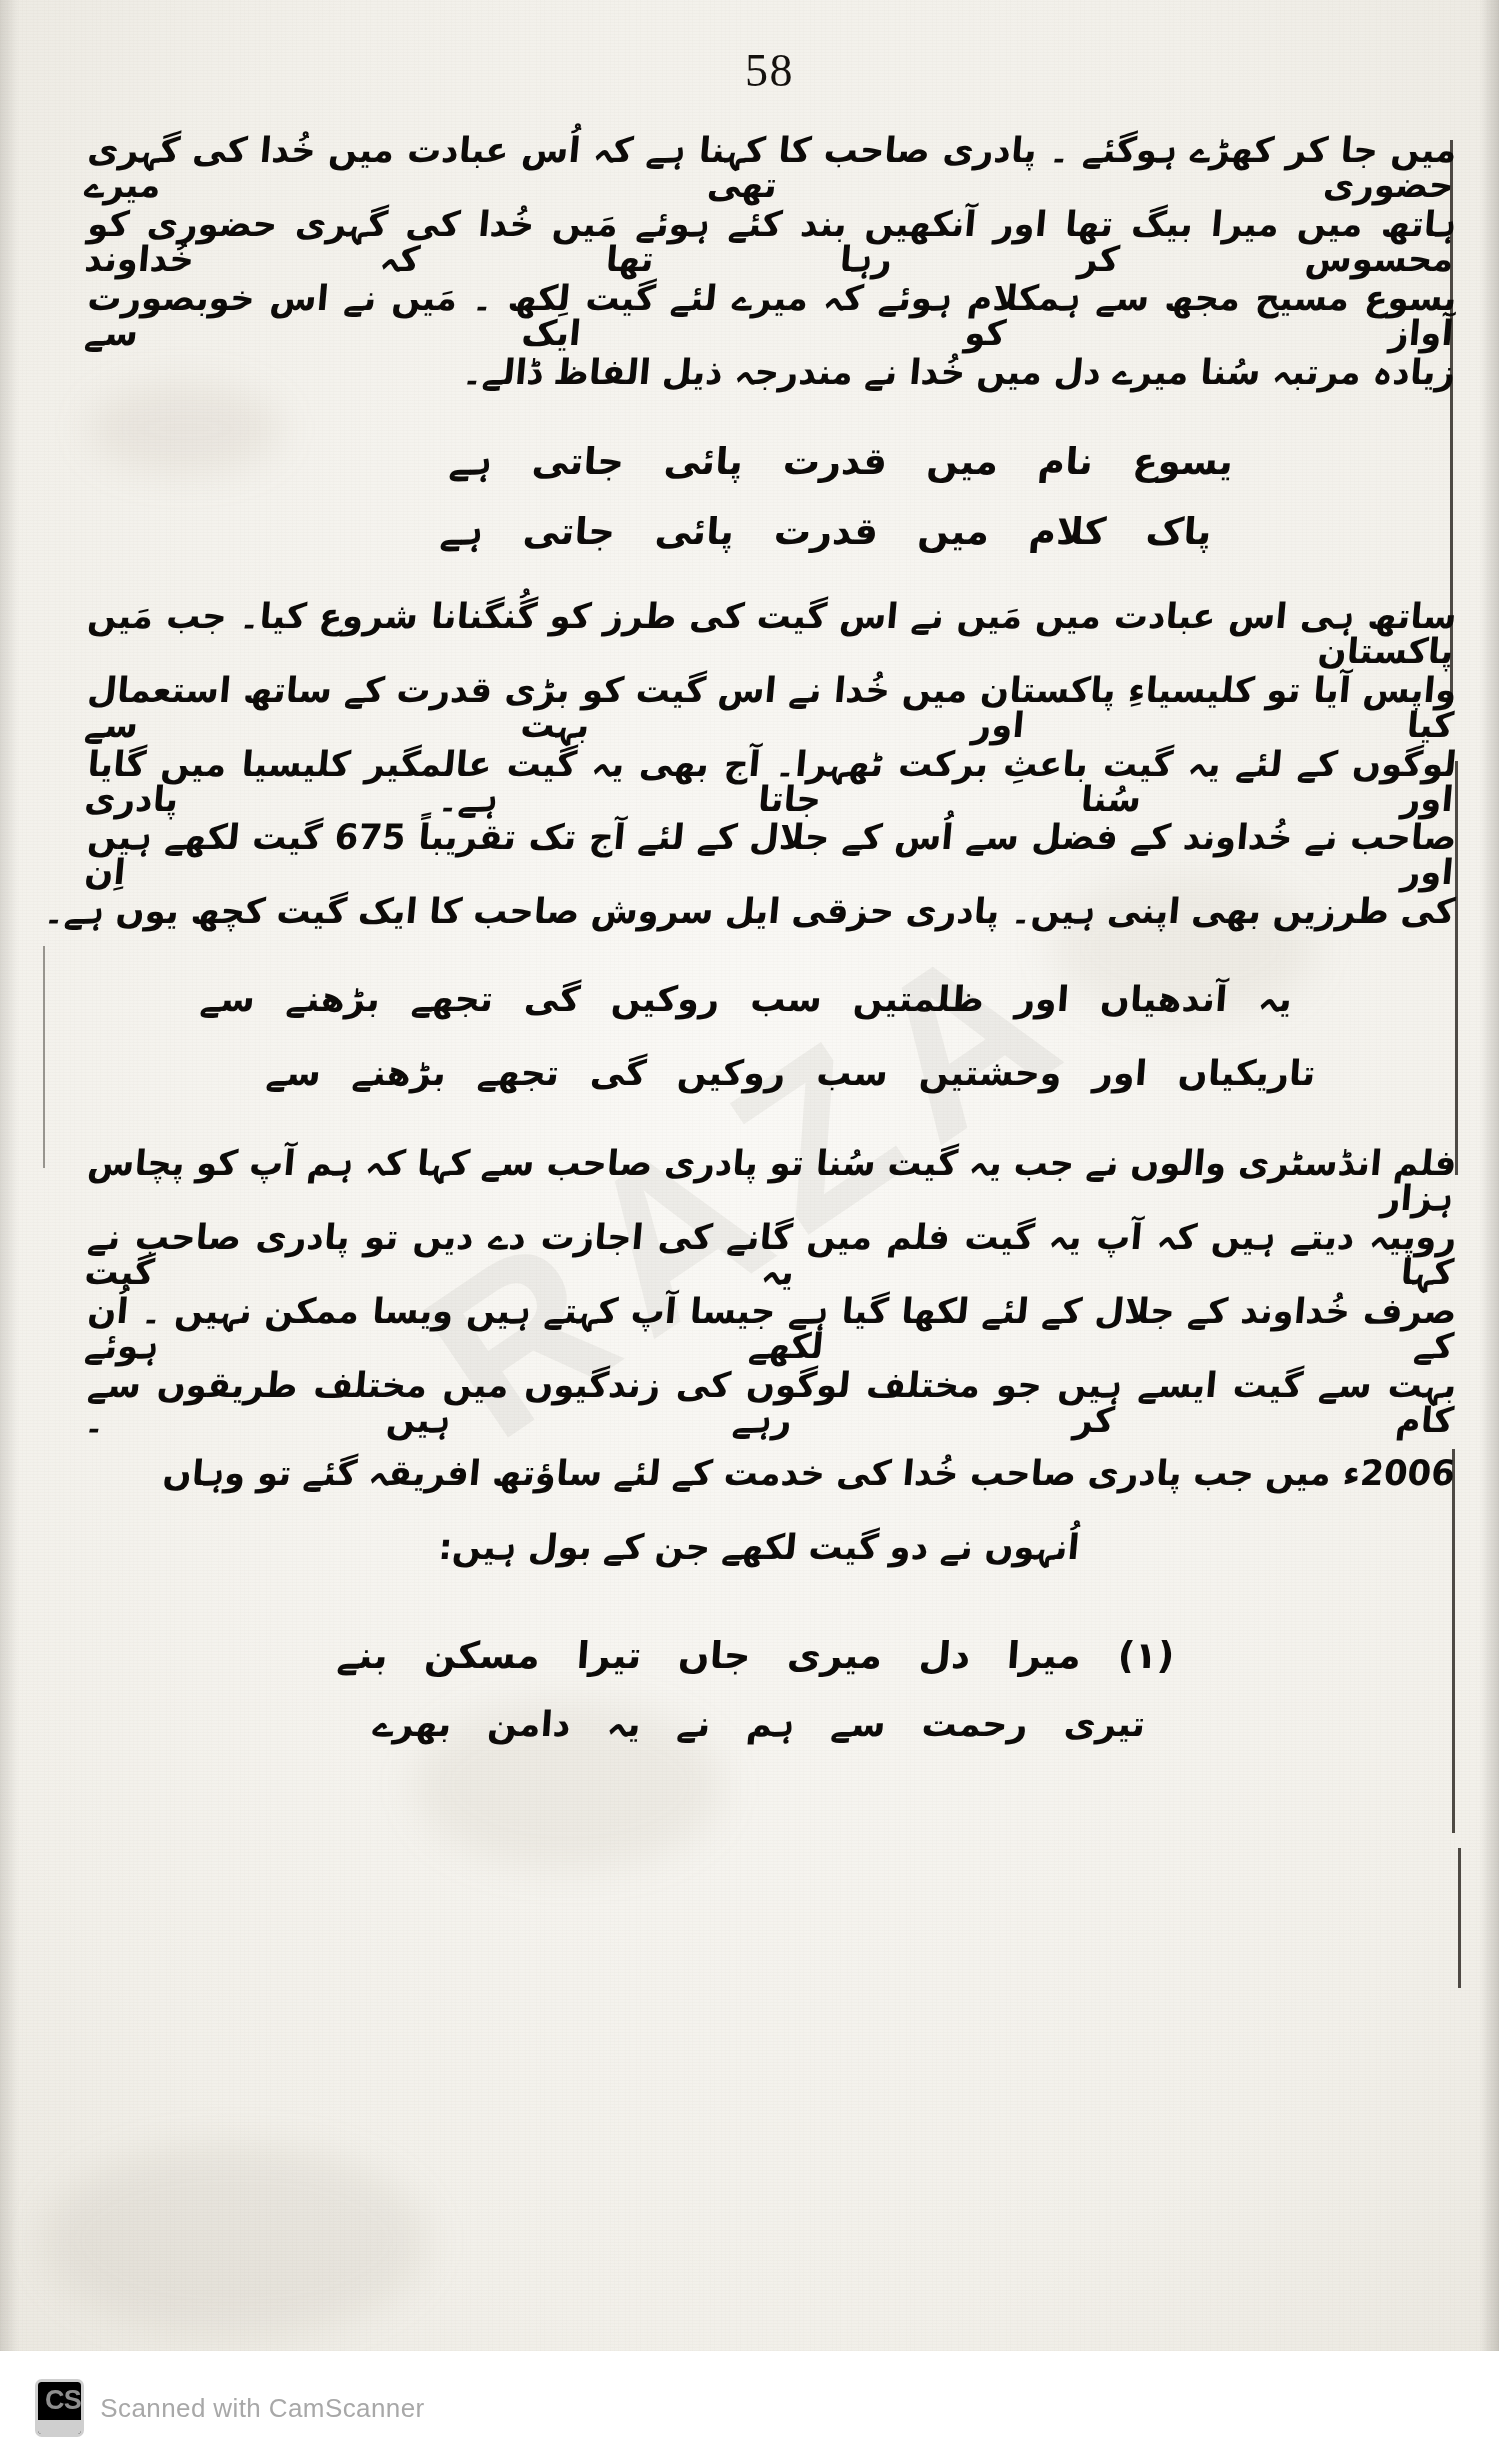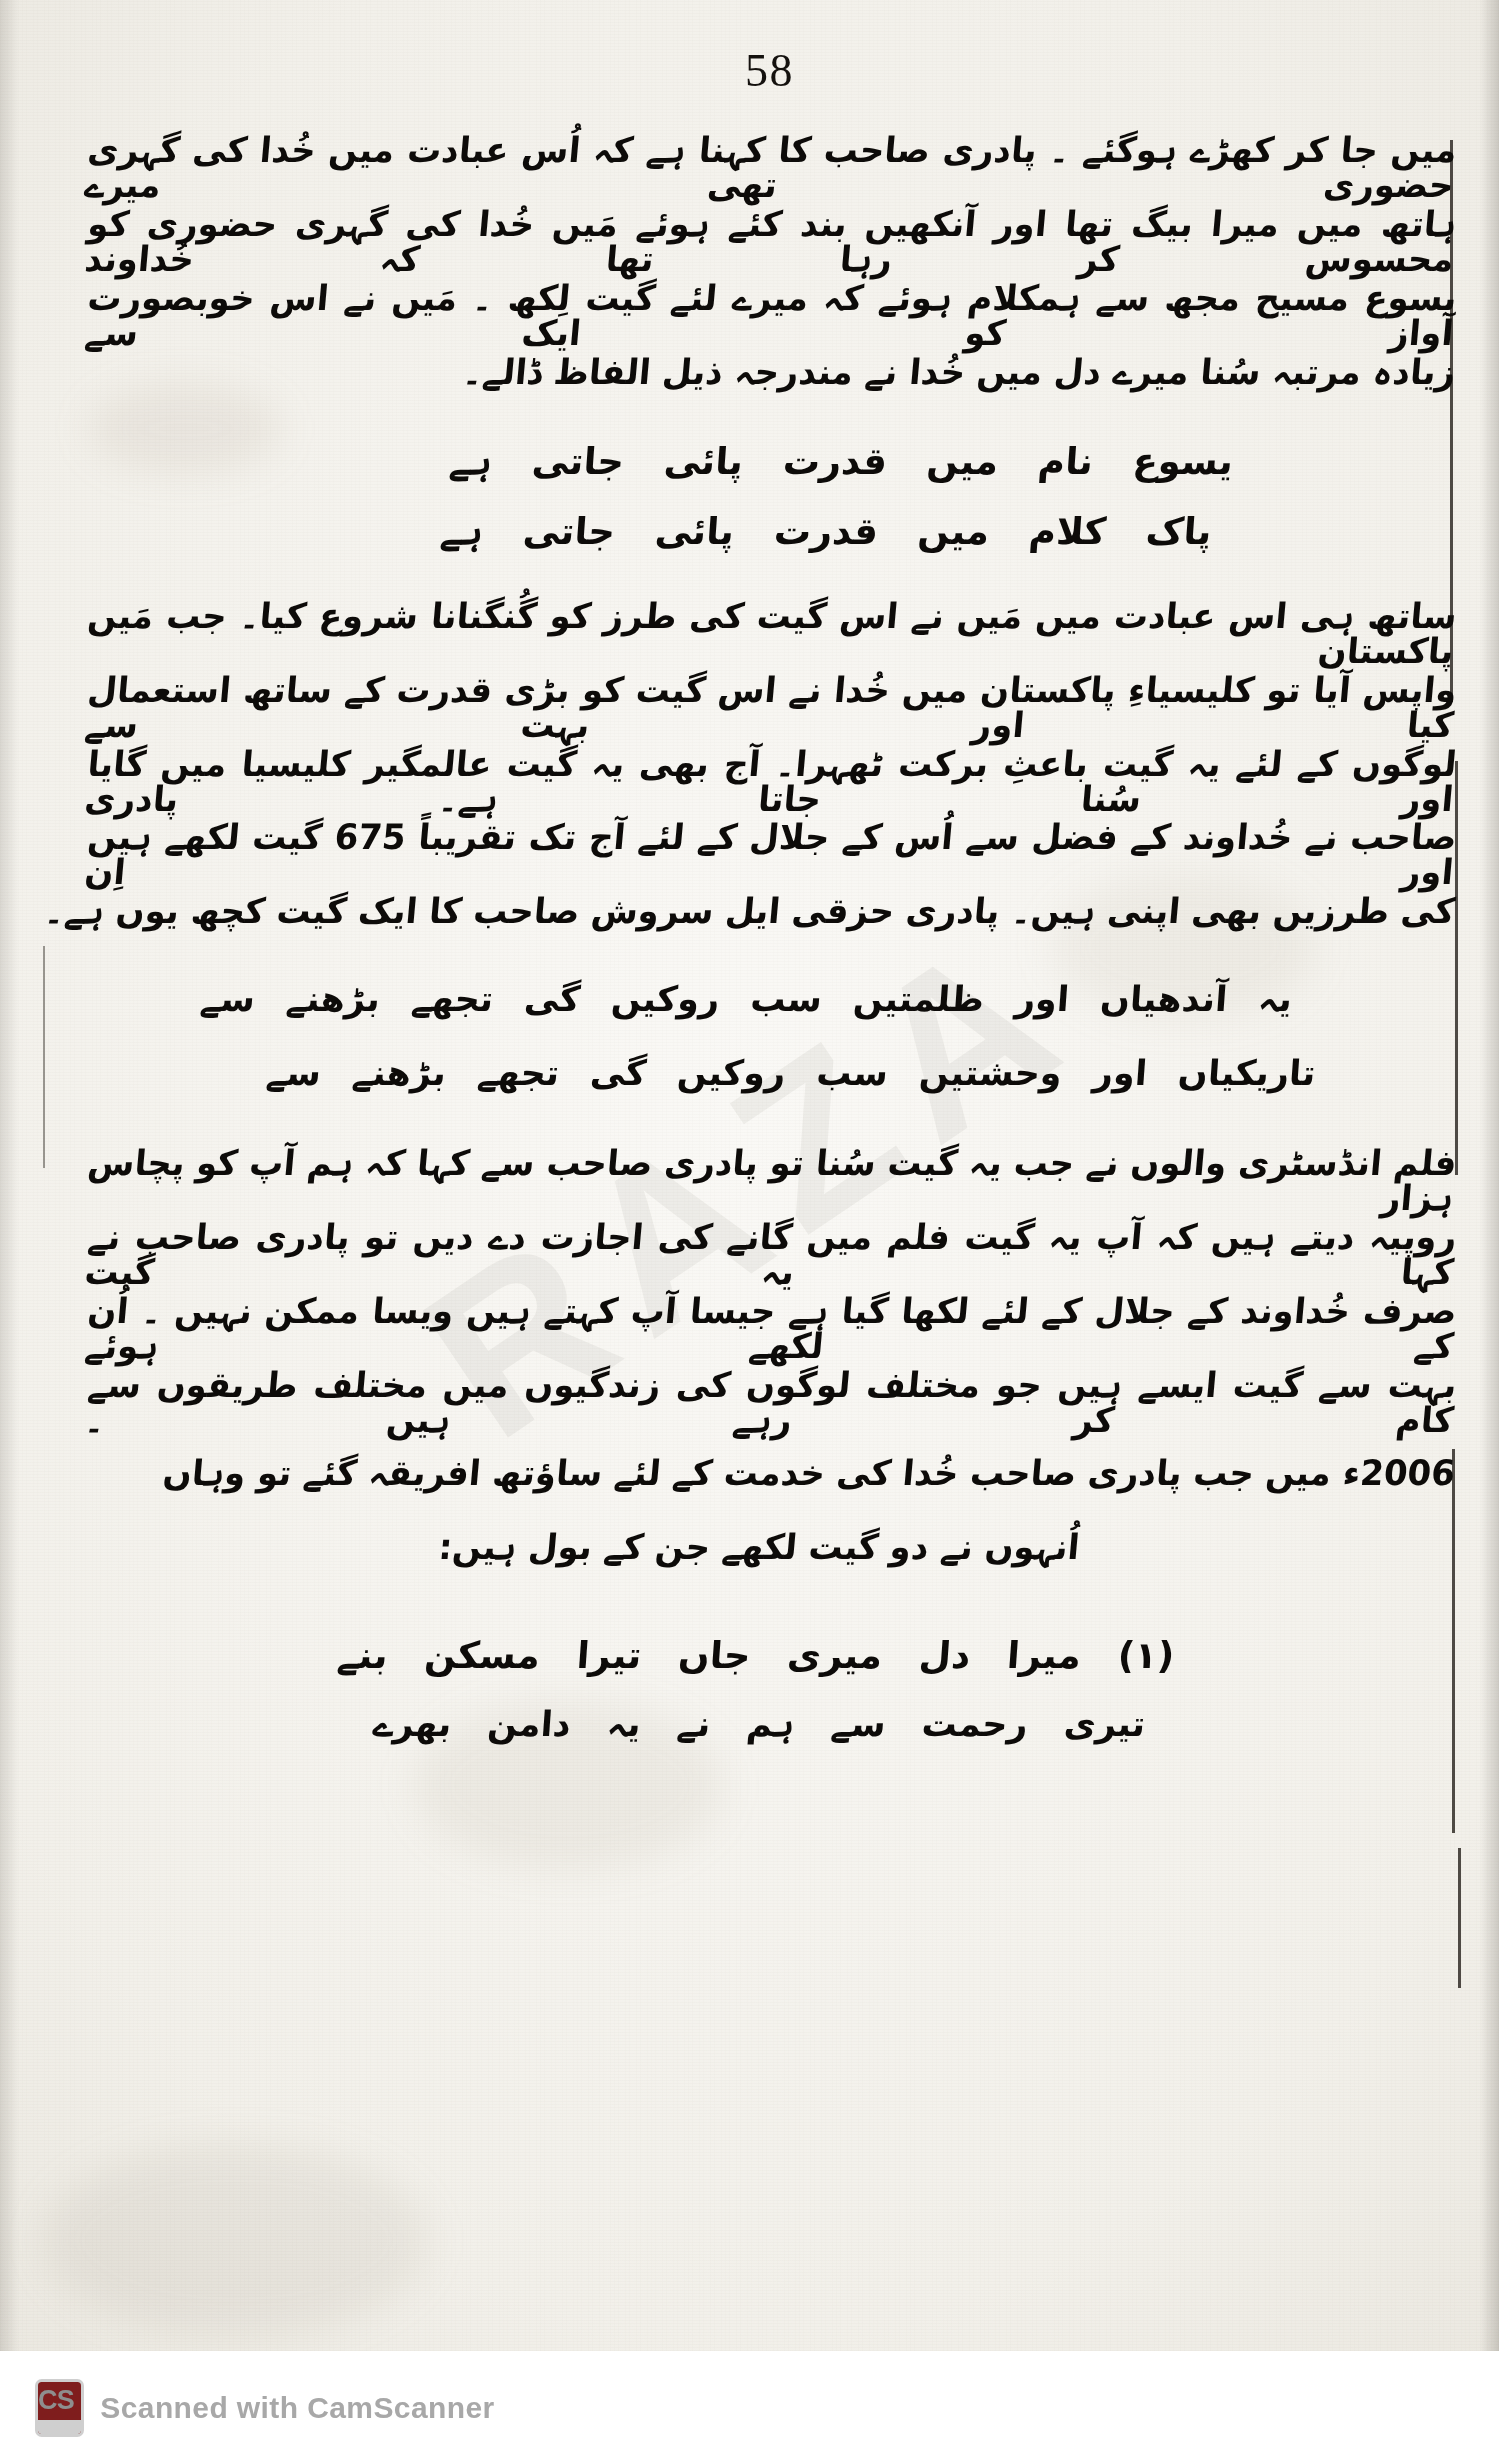--- a/index.html
+++ b/index.html
@@ -142,50 +142,49 @@
     left: 35px;
     bottom: 25px;
     display: flex;
     align-items: center;
     gap: 16.3px;
   }
   .cs-logo {
     width: 49px;
     height: 58px;
     border-radius: 6.7px;
-    background: #7f1d1d;
+    background: #000000;
     border: 3px solid #cfcfcf;
     position: relative;
     box-sizing: border-box;
     overflow: hidden;
     display: flex;
     align-items: flex-start;
-    justify-content: flex-start;
+    justify-content: flex-end;
   }
   .cs-logo .cs-text {
     font-family: "Liberation Sans", sans-serif;
     font-weight: 700;
     font-size: 27px;
     color: #8e8e8e;
     line-height: 1;
     margin-top: 5.2px;
     letter-spacing: -0.7px;
   }
   .cs-logo .cs-bar {
     position: absolute;
     left: 0; right: 0; bottom: 0;
     height: 14px;
     background: #cfcfcf;
   }
   .cs-caption {
     font-family: "Liberation Sans", sans-serif;
-    font-size: 30px;
+    font-size: 26px;
     color: #a8a8a8;
     letter-spacing: 0.4px;
-    font-weight: bold;
   }
 
   
   .edge-shadow {
     position: absolute;
     top: 0; bottom: 0; right: 0;
     width: 19px;
     background: linear-gradient(to left, rgba(60,54,46,.20), rgba(60,54,46,0));
     pointer-events: none;
   }

